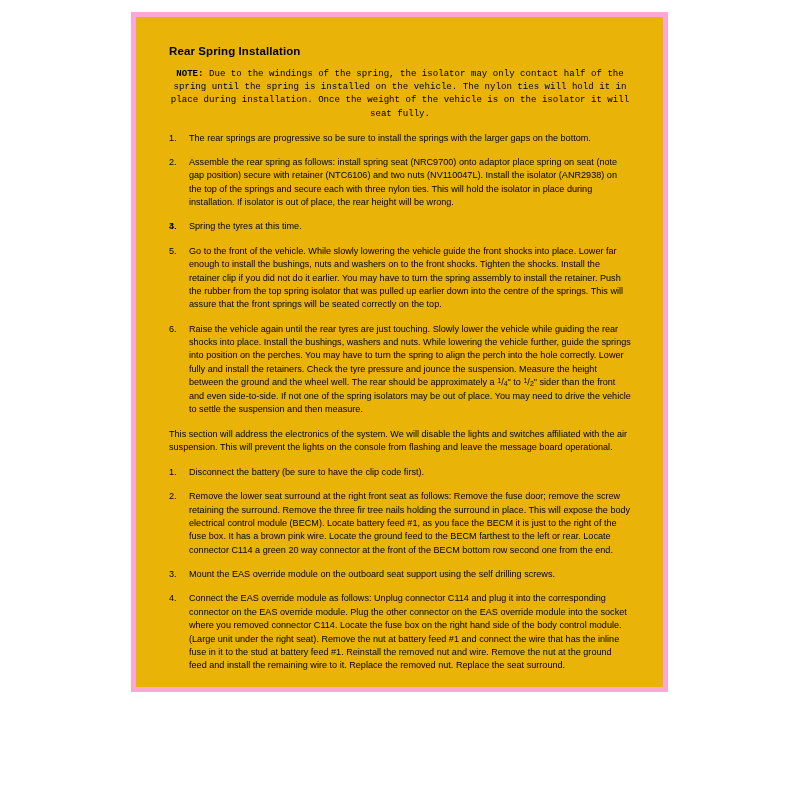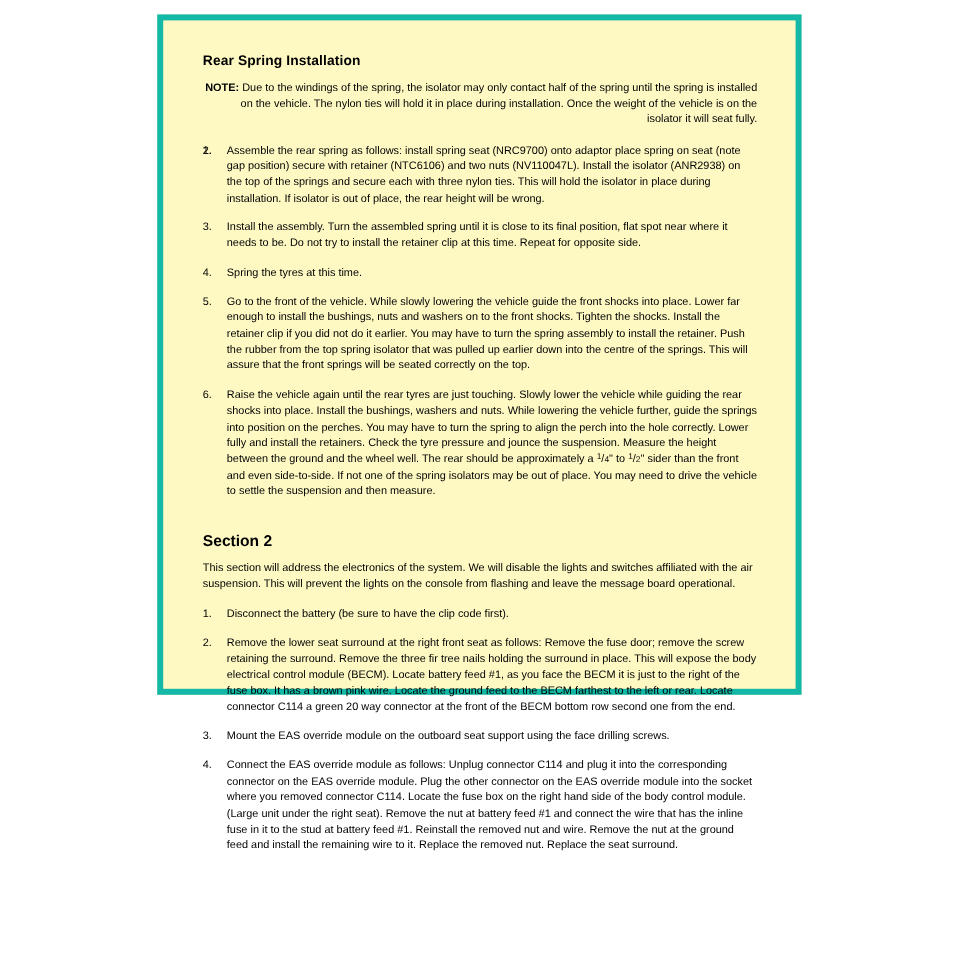--- a/index.html
+++ b/index.html
@@ -18,43 +18,44 @@
     position: relative;
     width: 800px;
     height: 800px;
     background: #ffffff;
   }
   #page-frame {
     position: absolute;
     left: 131px;
     top: 12px;
     width: 537px;
-    height: 567px;
-    border: 5px solid #14b8a6;
-    background: #fef9c3;
+    height: 680px;
+    border: 5px solid #f9a8d4;
+    background: #eab308;
     box-sizing: border-box;
   }
   #page-content {
     position: absolute;
     left: 33px;
     top: 28px;
     width: 462px;
     box-sizing: border-box;
   }
   h1.doc-title {
     font-size: 11.5px;
     font-weight: bold;
     margin: 0 0 10px 0;
     letter-spacing: 0.1px;
   }
   p.note {
     font-size: 9.1px;
     line-height: 1.45;
     margin: 0 0 12px 0;
-    text-align: right;
+    text-align: center;
+    font-family: Liberation Mono, monospace;
   }
   p.note .lead {
     font-weight: bold;
   }
   ol.steps {
     list-style: none;
     margin: 0;
     padding: 0;
   }
   ol.steps > li {
@@ -96,58 +97,57 @@
   <div id="page-frame">
     <div id="page-content">
 
       <h1 class="doc-title">Rear Spring Installation</h1>
 
       <p class="note"><span class="lead">NOTE:</span><span> Due to the windings of the spring, the isolator may only contact half of the spring until the spring is installed on the vehicle. The nylon ties will hold it in place during installation. Once the weight of the vehicle is on the isolator it will seat fully.</span></p>
 
       <ol class="steps">
         <li>
           <span class="num">1.</span>
+          <span>The rear springs are progressive so be sure to install the springs with the larger gaps on the bottom.</span>
         </li>
         <li>
           <span class="num">2.</span>
           <span>Assemble the rear spring as follows: install spring seat (NRC9700) onto adaptor place spring on seat (note gap position) secure with retainer (NTC6106) and two nuts (NV110047L). Install the isolator (ANR2938) on the top of the springs and secure each with three nylon ties. This will hold the isolator in place during installation. If isolator is out of place, the rear height will be wrong.</span>
         </li>
         <li>
           <span class="num">3.</span>
-          <span>Install the assembly. Turn the assembled spring until it is close to its final position, flat spot near where it needs to be. Do not try to install the retainer clip at this time. Repeat for opposite side.</span>
         </li>
         <li>
           <span class="num">4.</span>
           <span>Spring the tyres at this time.</span>
         </li>
         <li>
           <span class="num">5.</span>
           <span>Go to the front of the vehicle. While slowly lowering the vehicle guide the front shocks into place. Lower far enough to install the bushings, nuts and washers on to the front shocks. Tighten the shocks. Install the retainer clip if you did not do it earlier. You may have to turn the spring assembly to install the retainer. Push the rubber from the top spring isolator that was pulled up earlier down into the centre of the springs. This will assure that the front springs will be seated correctly on the top.</span>
         </li>
         <li>
           <span class="num">6.</span>
           <span>Raise the vehicle again until the rear tyres are just touching. Slowly lower the vehicle while guiding the rear shocks into place. Install the bushings, washers and nuts. While lowering the vehicle further, guide the springs into position on the perches. You may have to turn the spring to align the perch into the hole correctly. Lower fully and install the retainers. Check the tyre pressure and jounce the suspension. Measure the height between the ground and the wheel well. The rear should be approximately a </span><span class="frac"><sup class="f-num">1</sup>/<sub class="f-den">4</sub></span><span>" to </span><span class="frac"><sup class="f-num">1</sup>/<sub class="f-den">2</sub></span><span>" sider than the front and even side-to-side. If not one of the spring isolators may be out of place. You may need to drive the vehicle to settle the suspension and then measure.</span>
         </li>
       </ol>
 
-      <h2 class="section-title">Section 2</h2>
       <p class="section-intro">This section will address the electronics of the system. We will disable the lights and switches affiliated with the air suspension. This will prevent the lights on the console from flashing and leave the message board operational.</p>
 
       <ol class="steps">
         <li>
           <span class="num">1.</span>
           <span>Disconnect the battery (be sure to have the clip code first).</span>
         </li>
         <li>
           <span class="num">2.</span>
           <span>Remove the lower seat surround at the right front seat as follows: Remove the fuse door; remove the screw retaining the surround. Remove the three fir tree nails holding the surround in place. This will expose the body electrical control module (BECM). Locate battery feed #1, as you face the BECM it is just to the right of the fuse box. It has a brown pink wire. Locate the ground feed to the BECM farthest to the left or rear. Locate connector C114 a green 20 way connector at the front of the BECM bottom row second one from the end.</span>
         </li>
         <li>
           <span class="num">3.</span>
-          <span>Mount the EAS override module on the outboard seat support using the face drilling screws.</span>
+          <span>Mount the EAS override module on the outboard seat support using the self drilling screws.</span>
         </li>
         <li>
           <span class="num">4.</span>
           <span>Connect the EAS override module as follows: Unplug connector C114 and plug it into the corresponding connector on the EAS override module. Plug the other connector on the EAS override module into the socket where you removed connector C114. Locate the fuse box on the right hand side of the body control module. (Large unit under the right seat). Remove the nut at battery feed #1 and connect the wire that has the inline fuse in it to the stud at battery feed #1. Reinstall the removed nut and wire. Remove the nut at the ground feed and install the remaining wire to it. Replace the removed nut. Replace the seat surround.</span>
         </li>
       </ol>
 
     </div>
   </div>
 </div>

